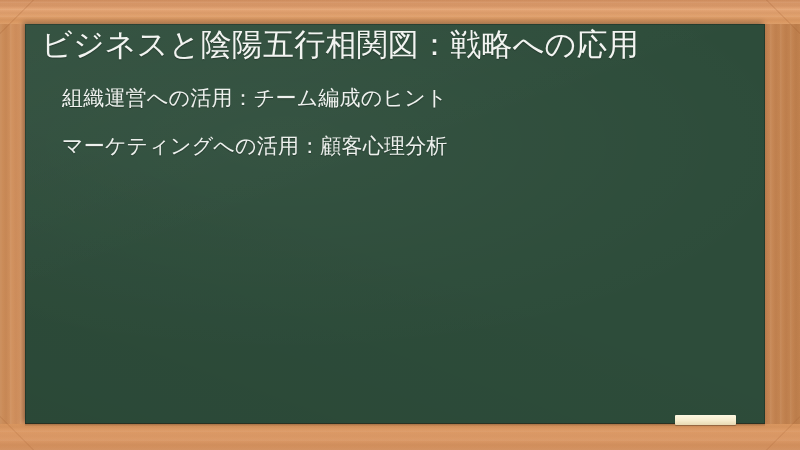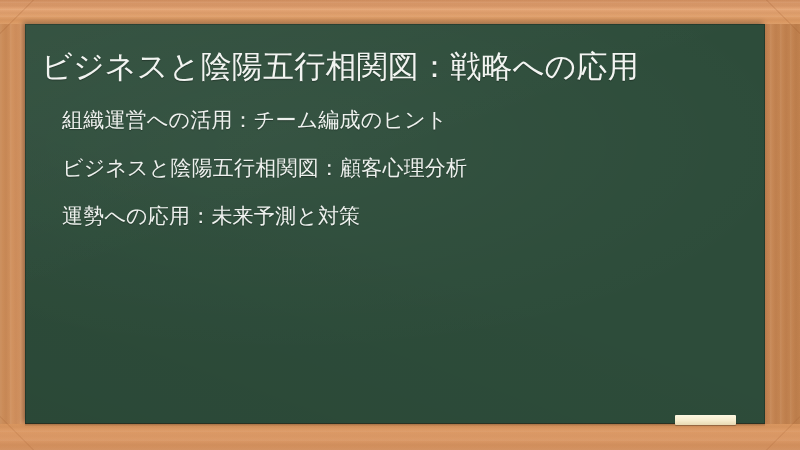--- a/index.html
+++ b/index.html
@@ -105,21 +105,21 @@
     background:
       linear-gradient(160deg, rgba(255,255,255,0.03) 0%, rgba(255,255,255,0) 42%),
       linear-gradient(20deg, rgba(0,0,0,0.05) 0%, rgba(0,0,0,0) 50%);
     pointer-events: none;
   }
 
   
   .content {
     position: absolute;
     inset: 0;
-    padding: 22px 26px 0 8px;
+    padding: 0 26px 0 8px;
     box-sizing: border-box;
   }
 
   .slide-title {
     margin: 0;
     padding: 0 0 0 8px;
     color: #f2f4f1;
     font-weight: 400;
     font-size: 31px;
     line-height: 42px;
@@ -177,22 +177,21 @@
   <div class="miter miter-br"></div>
 
   <div class="board">
     <div class="board-sheen"></div>
 
     <div class="content">
       <h1 class="slide-title">ビジネスと陰陽五行相関図：戦略への応用</h1>
 
       <ul class="bullets">
         <li>組織運営への活用：チーム編成のヒント</li>
-        <li>ビジネスと陰陽五行相関図：顧客心理分析</li>
-        <li>運勢への応用：未来予測と対策</li>
+        <li>マーケティングへの活用：顧客心理分析</li>
       </ul>
     </div>
   </div>
 
   <div class="ledge-shadow"></div>
   <div class="chalk"></div>
 
 </div>
 
 </body></html>

